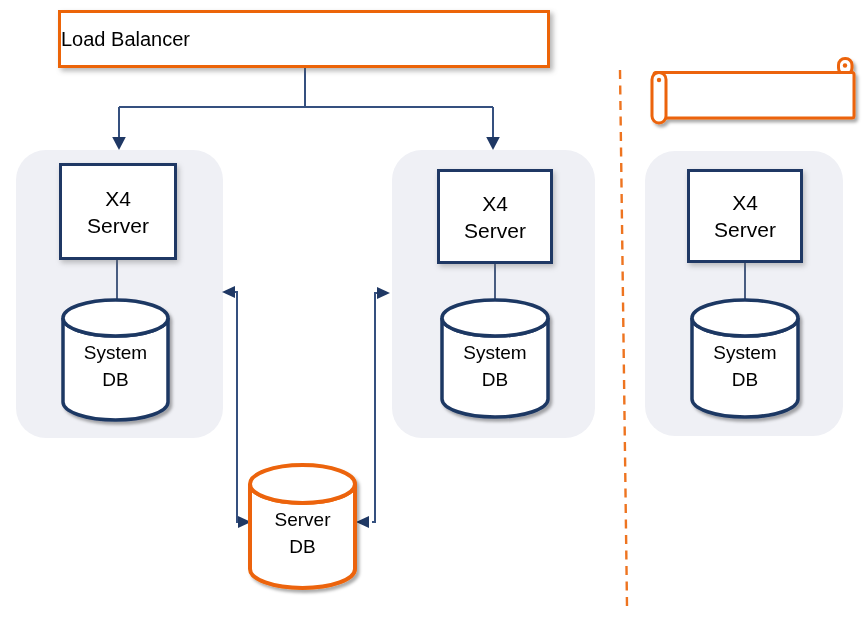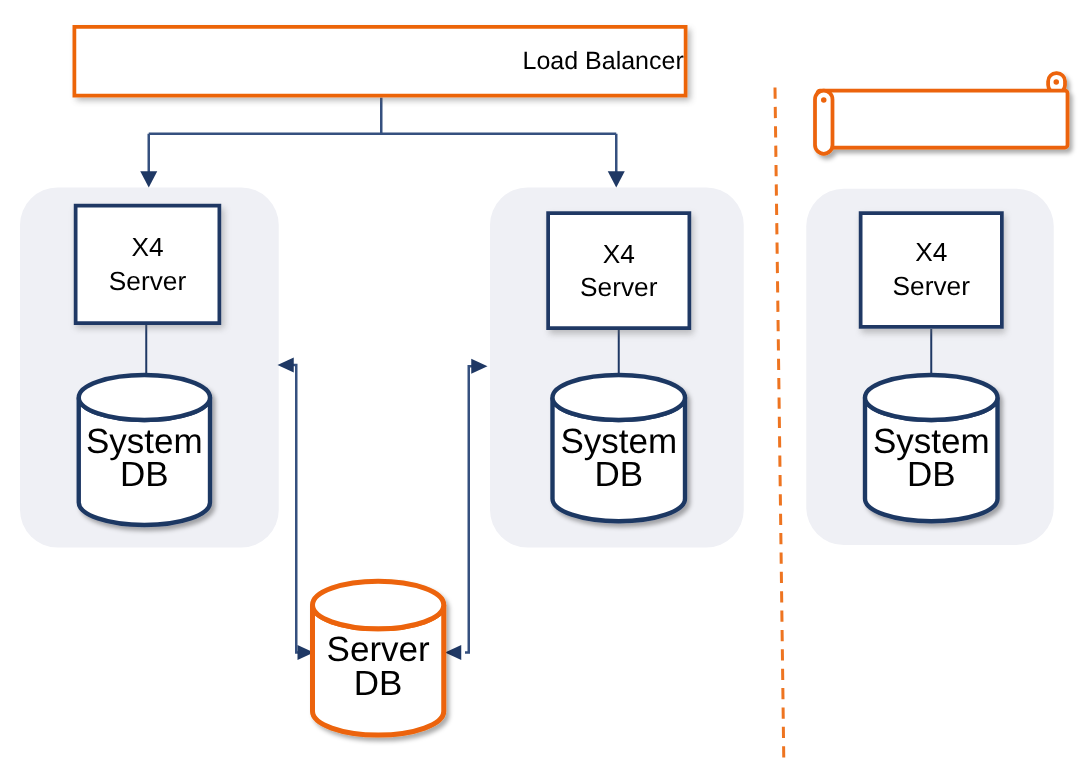--- a/index.html
+++ b/index.html
@@ -9,36 +9,36 @@
   }
   .canvas *{box-sizing:border-box;}
   .group{
     position:absolute;background:#EFF0F5;border-radius:30px;
   }
   .group-left{left:16px;top:150px;width:207px;height:288px;}
   .group-middle{left:392px;top:150px;width:203px;height:288px;}
   .group-right{left:645px;top:151px;width:198px;height:285px;}
   .svg-layer{position:absolute;left:0;top:0;width:866px;height:626px;}
   .lb-box{
-    position:absolute;left:58px;top:20px;width:492px;height:58px;
+    position:absolute;left:58px;top:10px;width:492px;height:58px;
     background:#ffffff;border:3.5px solid #EC6408;
-    display:flex;align-items:center;justify-content:flex-end;
+    display:flex;align-items:center;justify-content:flex-start;
     font-size:20px;box-shadow:3px 3px 5px rgba(90,90,90,.45);
   }
   .server-box{
     position:absolute;background:#ffffff;border:3.5px solid #1F3864;
     display:flex;flex-direction:column;align-items:center;justify-content:center;
     font-size:21px;line-height:27px;box-shadow:2px 3px 5px rgba(110,110,110,.4);
   }
   .server-left{left:59px;top:163px;width:118px;height:97px;}
   .server-middle{left:437px;top:169px;width:116px;height:95px;}
   .server-right{left:687px;top:169px;width:116px;height:94px;}
   .db-label{
     position:absolute;display:flex;flex-direction:column;align-items:center;justify-content:center;
-    font-size:28px;line-height:27px;text-align:center;
+    font-size:19px;line-height:27px;text-align:center;
   }
   .db-left{left:63px;top:334px;width:105px;height:64px;}
   .db-middle{left:442px;top:334px;width:106px;height:64px;}
   .db-right{left:692px;top:334px;width:106px;height:64px;}
   .db-shared{left:250px;top:502px;width:105px;height:62px;}
   .scroll-label{
     position:absolute;left:666px;top:72px;width:188px;height:46px;
     display:flex;align-items:center;justify-content:center;font-size:17.5px;
   }
 </style>

